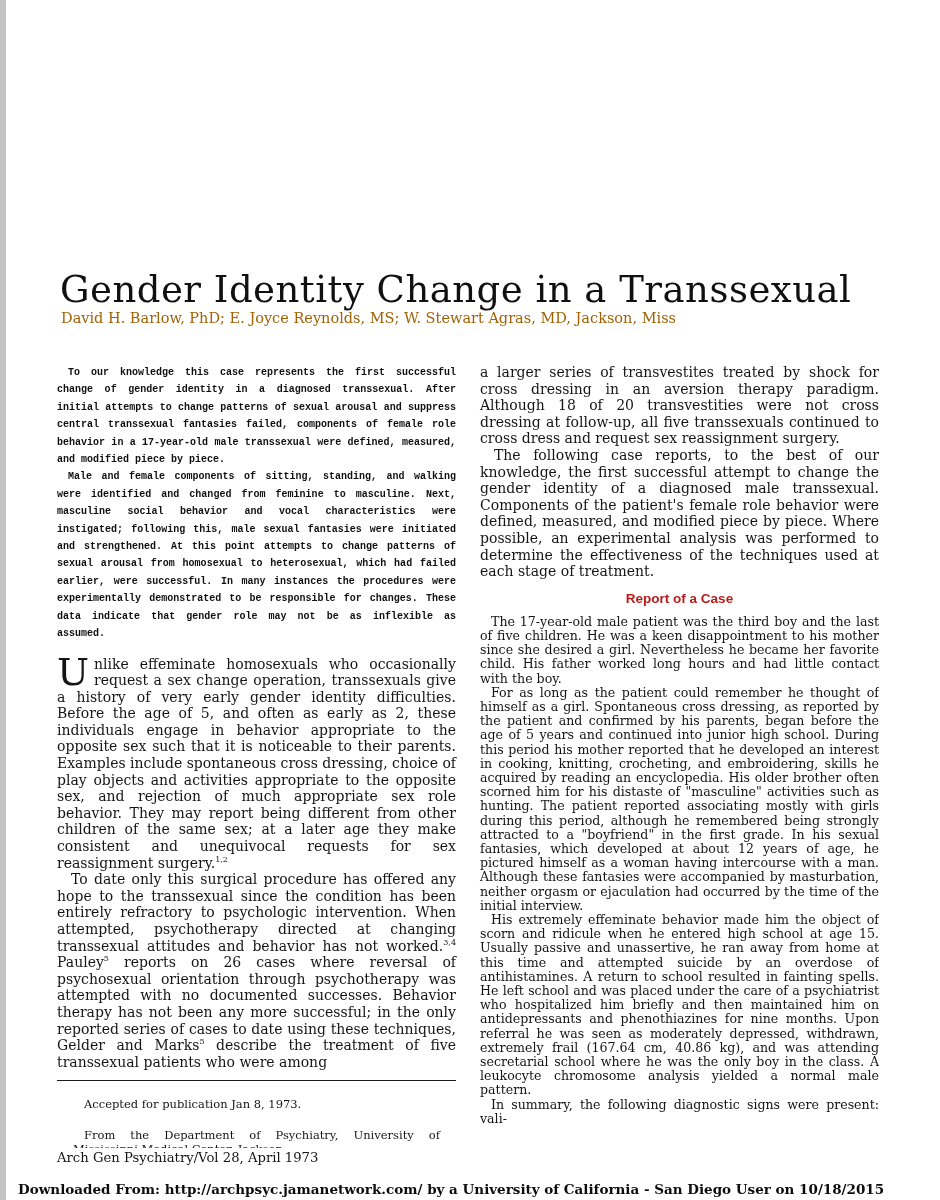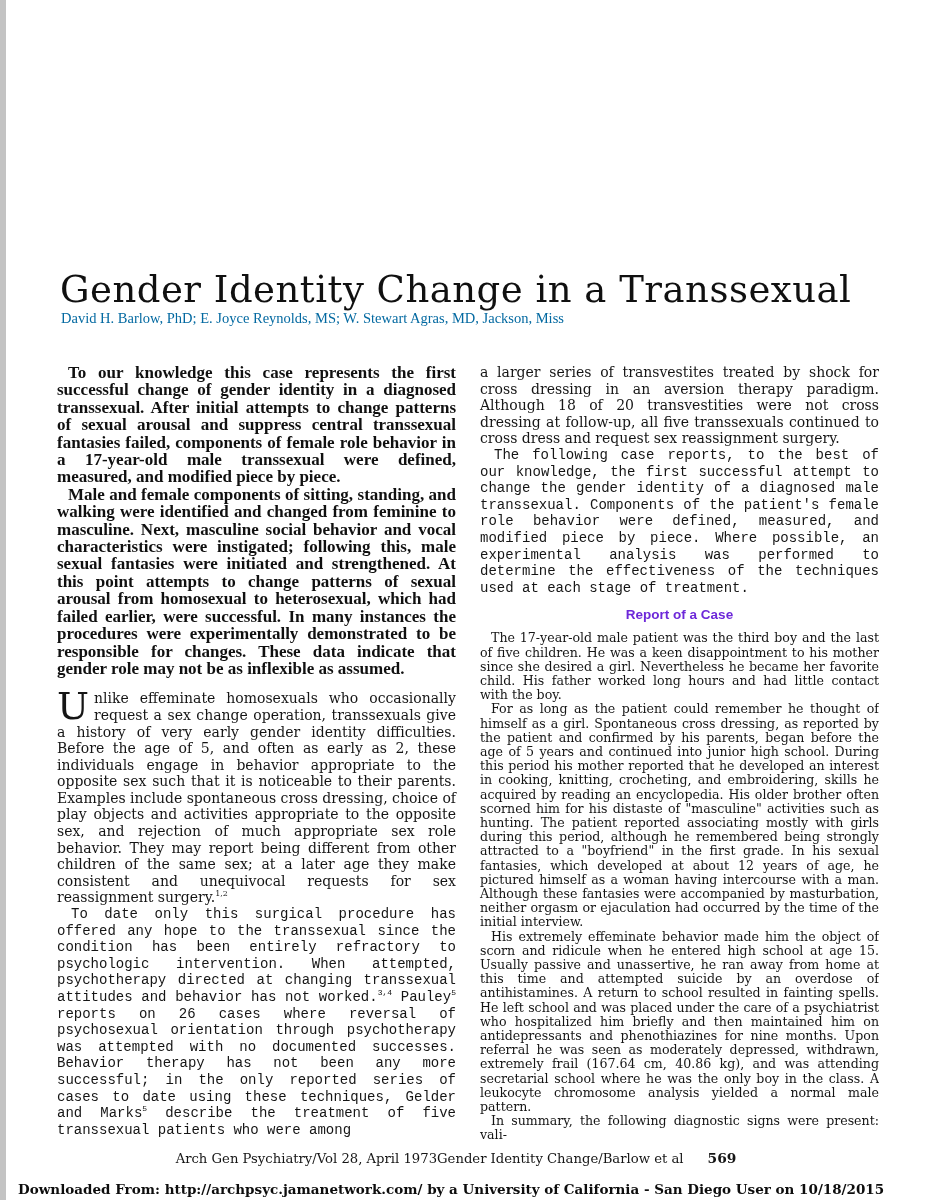--- a/index.html
+++ b/index.html
@@ -5,52 +5,52 @@
   html,body{margin:0;padding:0;}
   body{width:940px;height:1200px;background:#ffffff;overflow:hidden;
        font-family:"DejaVu Serif", serif;color:#151515;
        -webkit-font-smoothing:antialiased;}
   .page{position:relative;width:940px;height:1200px;background:#ffffff;}
   .edge-strip{position:absolute;left:0;top:0;width:6px;height:1200px;background:#c3c3c3;}
 
   .page-title{position:absolute;left:60px;top:243px;width:820px;
       font-size:37px;font-weight:400;letter-spacing:0.5px;color:#101010;}
   .byline{position:absolute;left:61px;top:310px;width:780px;
-      font-size:14.5px;color:#0369a1;font-family:Liberation Serif, serif;}
+      font-size:14.5px;color:#a16207;}
 
   .columns{position:absolute;left:57px;top:364px;width:822px;height:784px;
       display:flex;gap:24px;overflow:hidden;}
   .col{width:399px;flex:0 0 399px;}
 
   
-  .abstract{font-family:Liberation Serif, serif;font-weight:bold;
-      font-size:17px;line-height:17.4px;text-align:justify;color:#101010;}
+  .abstract{font-family:Liberation Mono, monospace;font-weight:bold;
+      font-size:10px;line-height:17.4px;text-align:justify;color:#101010;}
   .abstract p{margin:0;text-indent:11px;}
 
   
   .intro{margin-top:13px;font-size:14px;line-height:16.6px;text-align:justify;}
   .intro p{margin:0;}
-  .intro p.indent{text-indent:14px;font-family:Liberation Mono, monospace;}
+  .intro p.indent{text-indent:14px;}
   .drop-cap{float:left;font-size:38px;line-height:31px;padding:1px 5px 0 0;
       font-weight:400;}
 
   .foot-rule{border:none;border-top:1.5px solid #181818;margin:10px 0 6px 0;}
   .footnotes{font-size:11.5px;line-height:14.2px;text-align:justify;}
   .footnotes p{margin:16px;text-indent:11px;}
 
   
   .case-heading{font-family:"Liberation Sans", sans-serif;font-weight:bold;
-      font-size:13.5px;text-align:center;margin:11px 0 9px 0;color:#6d28d9;}
+      font-size:13.5px;text-align:center;margin:11px 0 9px 0;color:#b91c1c;}
   .case{font-size:12.6px;line-height:14.2px;text-align:justify;}
   .case p{margin:0;text-indent:11px;}
 
   sup{font-size:8px;line-height:0;vertical-align:super;letter-spacing:0;}
 
   .footer{position:absolute;left:57px;top:1150px;width:822px;
-      display:flex;justify-content:center;align-items:baseline;
+      display:flex;justify-content:space-between;align-items:baseline;
       font-size:13.2px;}
   .footer-right{display:flex;gap:24px;align-items:baseline;padding-right:24px;}
   .footer-page-number{font-weight:bold;font-size:13.8px;}
 
   .download-bar{position:absolute;left:18px;top:1181px;width:910px;
       font-size:13.5px;font-weight:bold;color:#0d0d0d;white-space:nowrap;}
 </style>
 </head>
 <body>
 
@@ -94,20 +94,16 @@
         <p>The 17-year-old male patient was the third boy and the last of five children. He was a keen disappointment to his mother since she desired a girl. Nevertheless he became her favorite child. His father worked long hours and had little contact with the boy.</p>
         <p>For as long as the patient could remember he thought of himself as a girl. Spontaneous cross dressing, as reported by the patient and confirmed by his parents, began before the age of 5 years and continued into junior high school. During this period his mother reported that he developed an interest in cooking, knitting, crocheting, and embroidering, skills he acquired by reading an encyclopedia. His older brother often scorned him for his distaste of "masculine" activities such as hunting. The patient reported associating mostly with girls during this period, although he remembered being strongly attracted to a "boyfriend" in the first grade. In his sexual fantasies, which developed at about 12 years of age, he pictured himself as a woman having intercourse with a man. Although these fantasies were accompanied by masturbation, neither orgasm or ejaculation had occurred by the time of the initial interview.</p>
         <p>His extremely effeminate behavior made him the object of scorn and ridicule when he entered high school at age 15. Usually passive and unassertive, he ran away from home at this time and attempted suicide by an overdose of antihistamines. A return to school resulted in fainting spells. He left school and was placed under the care of a psychiatrist who hospitalized him briefly and then maintained him on antidepressants and phenothiazines for nine months. Upon referral he was seen as moderately depressed, withdrawn, extremely frail (167.64 cm, 40.86 kg), and was attending secretarial school where he was the only boy in the class. A leukocyte chromosome analysis yielded a normal male pattern.</p>
         <p>In summary, the following diagnostic signs were present: vali-</p>
       </div>
     </div>
   </div>
 
   <div class="footer">
     <span>Arch Gen Psychiatry/Vol 28, April 1973</span>
-    <span class="footer-right">
-      <span>Gender Identity Change/Barlow et al</span>
-      <span class="footer-page-number">569</span>
-    </span>
   </div>
 
   <div class="download-bar">Downloaded From: http://archpsyc.jamanetwork.com/ by a University of California - San Diego User  on 10/18/2015</div>
 </div>
 
 </body></html>

